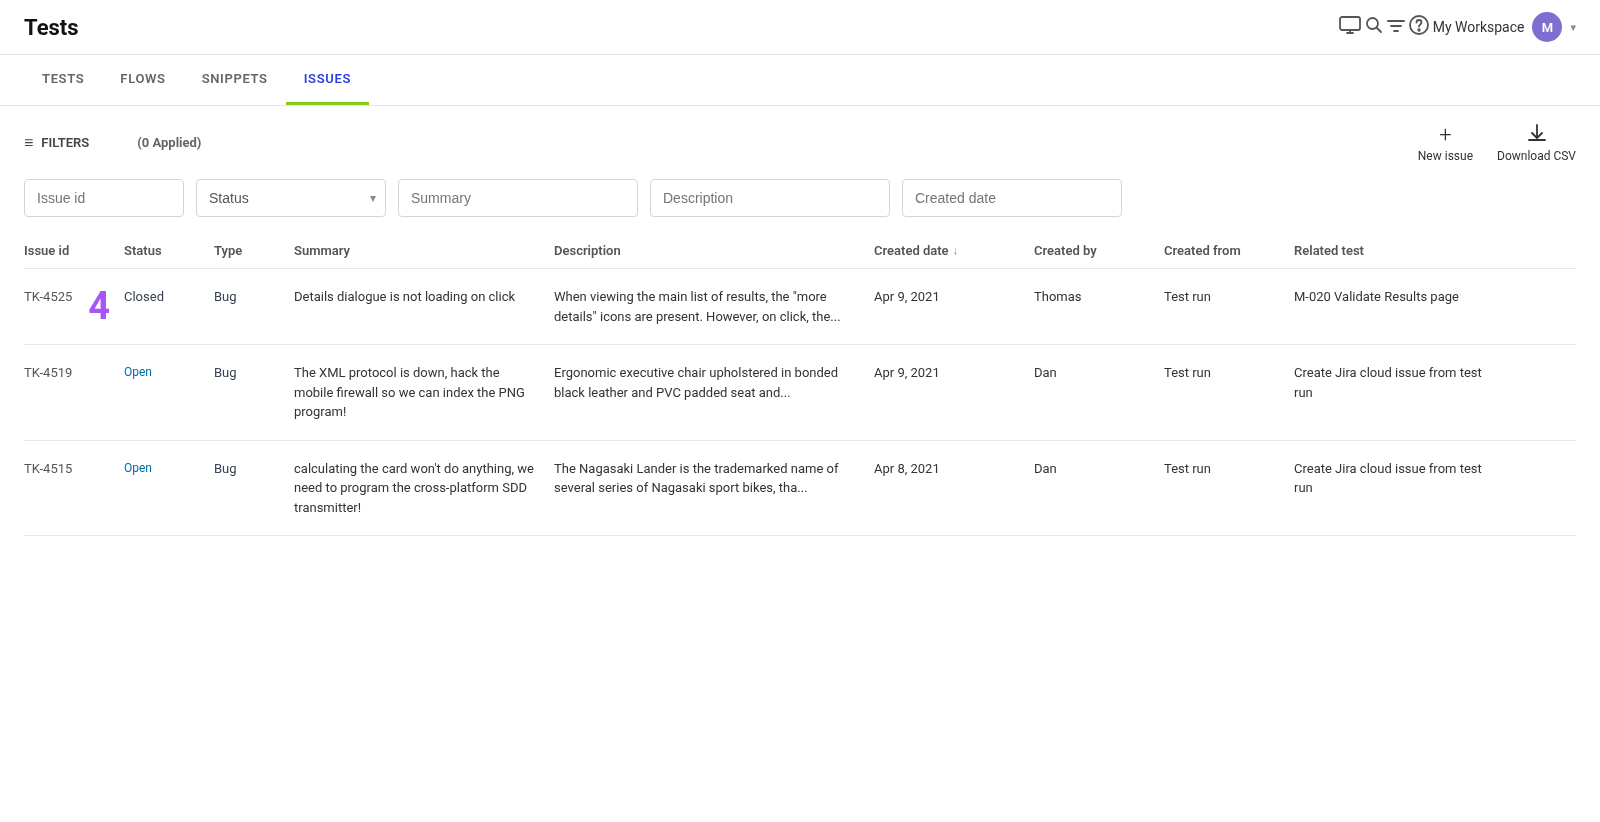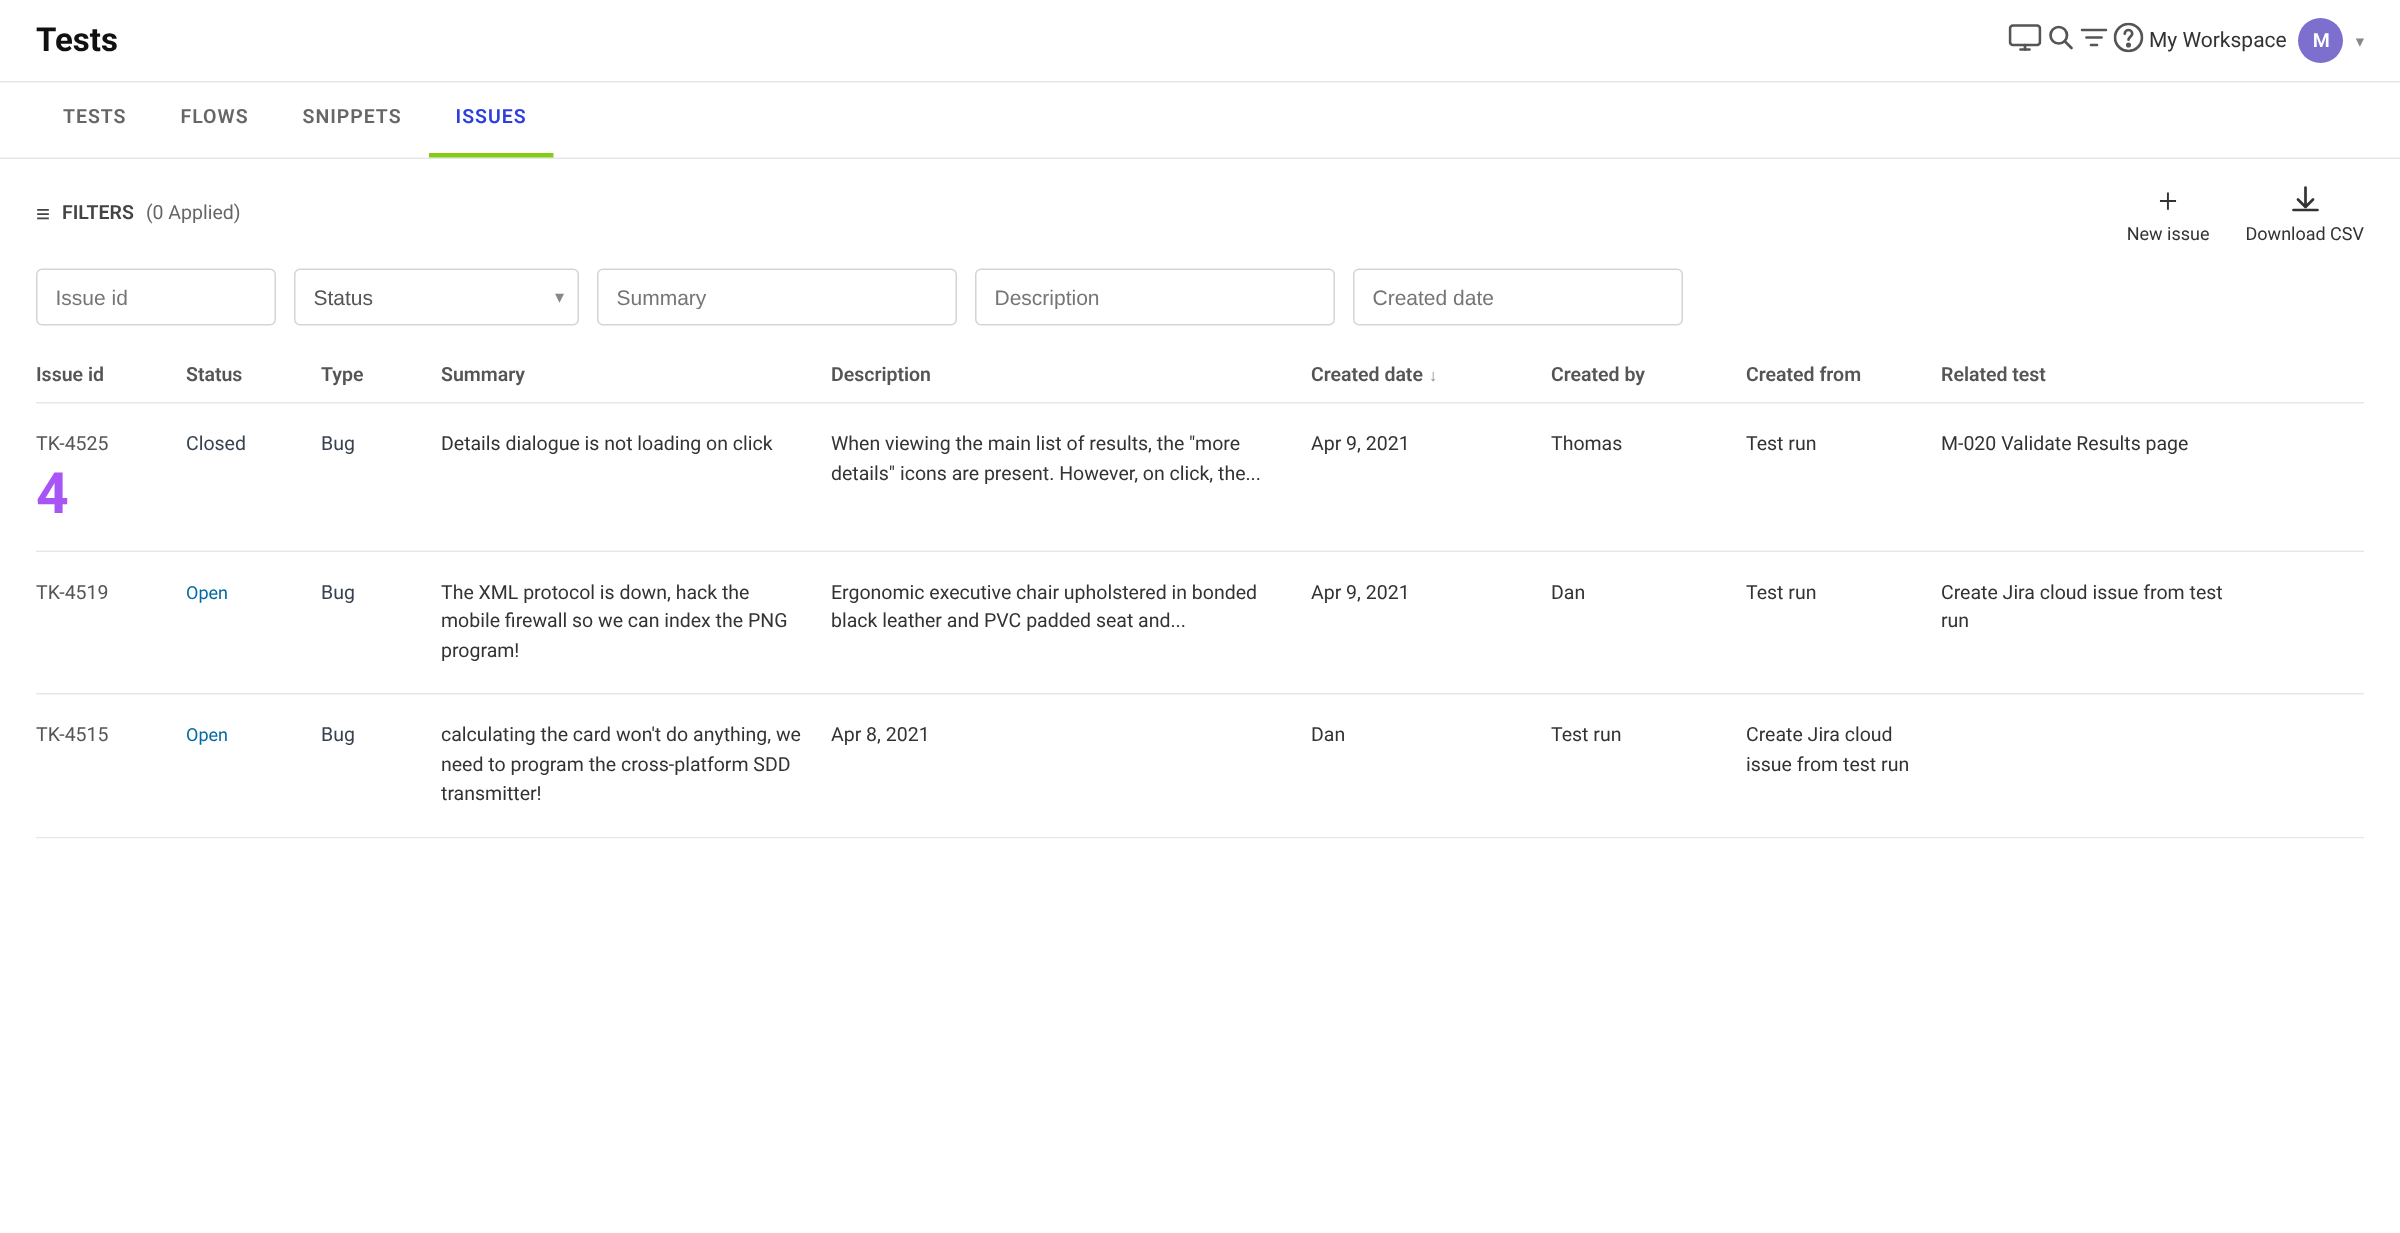--- a/index.html
+++ b/index.html
@@ -37,21 +37,21 @@
 
     
     .table-container { padding: 0 24px; }
     .table-header { display: grid; grid-template-columns: 100px 90px 80px 260px 320px 160px 130px 130px 200px; border-bottom: 1px solid #e5e7eb; padding: 10px 0; }
     .th { font-size: 13px; font-weight: 600; color: #555; display: flex; align-items: center; gap: 4px; }
     .sort-arrow { font-size: 11px; color: #888; }
 
     .table-row { display: grid; grid-template-columns: 100px 90px 80px 260px 320px 160px 130px 130px 200px; border-bottom: 1px solid #e5e7eb; padding: 18px 0; align-items: start; }
 
     .cell { font-size: 13px; color: #333; line-height: 1.5; padding-right: 12px; }
-    .cell-id { display: flex; flex-direction: column; gap: 4px; }
+    .cell-id { display: flex; flex-direction: row; gap: 16px; }
     .id-text { font-size: 13px; color: #555; }
     .id-big { font-size: 38px; font-weight: 700; color: #a855f7; line-height: 1; }
     .status-closed { color: #374151; font-size: 13px; }
     .status-open { color: #0369a1; font-size: 12px; }
     .type-badge { color: #374151; font-size: 13px; }
   </style>
 </head>
 <body>
 
 <div class="header">
@@ -96,21 +96,21 @@
   <span class="nav-item">TESTS</span>
   <span class="nav-item">FLOWS</span>
   <span class="nav-item">SNIPPETS</span>
   <span class="nav-item active">ISSUES</span>
 </nav>
 
 <div class="toolbar">
   <div class="filters-area">
     <span style="font-size:16px;">≡</span>
     <span>FILTERS</span>
-    <span style="color:#666;font-weight:400;">(0 Applied)</span>
+    <span style="color:#666;font-weight:700;margin-left:40px;">(0 Applied)</span>
   </div>
   <div class="toolbar-actions">
     <div class="toolbar-btn">
       <span style="font-size:22px;font-weight:300;">+</span>
       <span>New issue</span>
     </div>
     <div class="toolbar-btn">
       <span>
         <svg width="22" height="22" viewBox="0 0 22 22" fill="none" stroke="#333" stroke-width="1.8" stroke-linecap="round" stroke-linejoin="round">
           <path d="M11 3v12M6 11l5 5 5-5"></path>
@@ -182,18 +182,19 @@
     <div class="cell">Create Jira cloud issue from test run</div>
   </div>
 
   <div class="table-row">
     <div class="cell cell-id">
       <span class="id-text">TK-4515</span>
     </div>
     <div class="cell status-open">Open</div>
     <div class="cell type-badge">Bug</div>
     <div class="cell">calculating the card won't do anything, we need to program the cross-platform SDD transmitter!</div>
+    <div class="cell">The Nagasaki Lander is the trademarked name of several series of Nagasaki sport bikes, tha...</div>
     <div class="cell">Apr 8, 2021</div>
     <div class="cell">Dan</div>
     <div class="cell">Test run</div>
     <div class="cell">Create Jira cloud issue from test run</div>
   </div>
 </div>
 
 </body></html>

